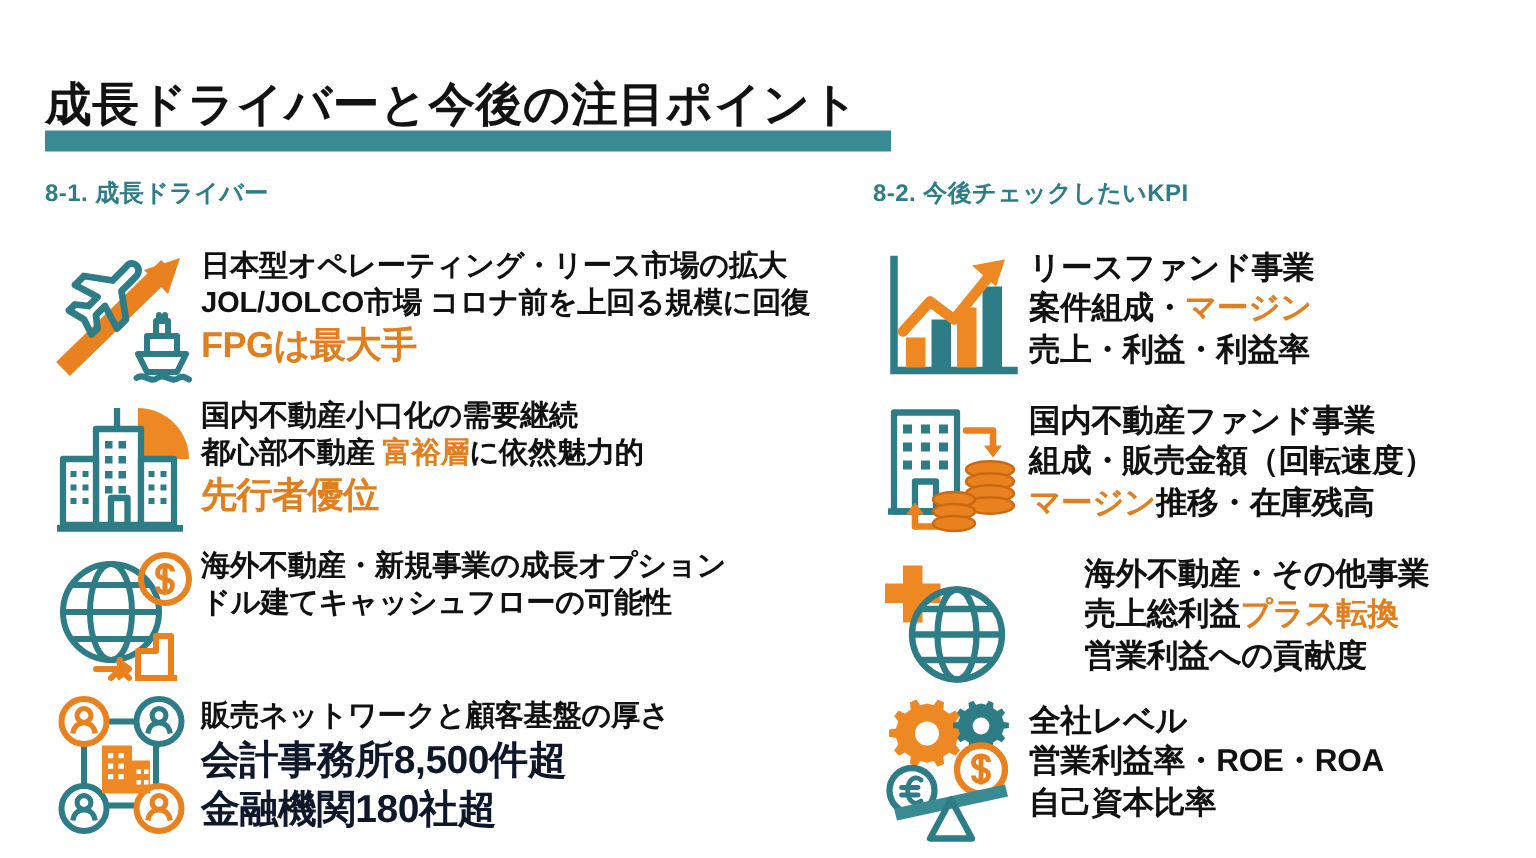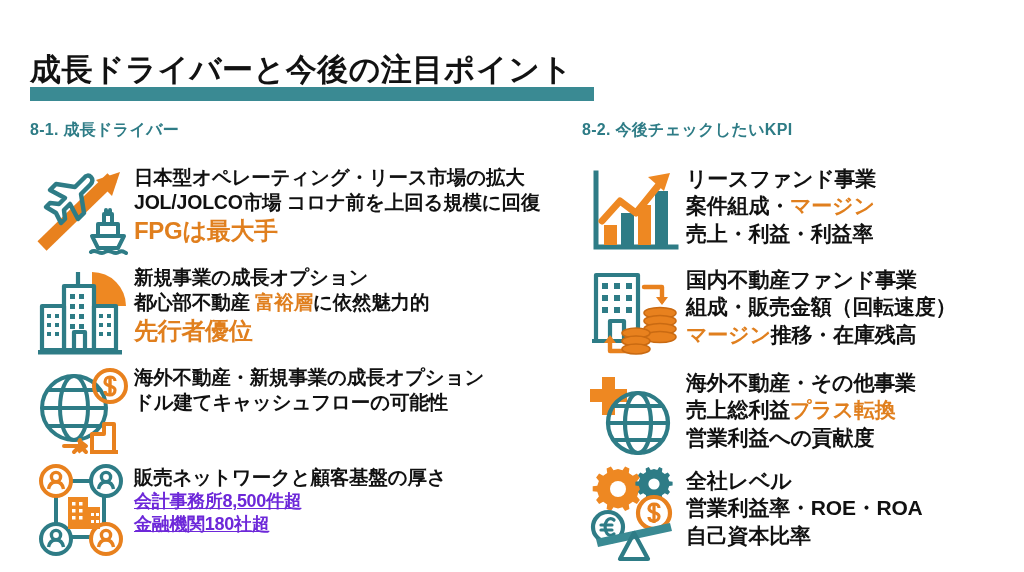--- a/index.html
+++ b/index.html
@@ -42,35 +42,35 @@
   }
   .item-icon svg { display: block; }
   .item-text { flex: 1 1 auto; padding-top: 2px; }
 
   .line {
     font-size: 19.5px; font-weight: 700; color: #111111;
     line-height: 1.32; white-space: nowrap; letter-spacing: -0.2px;
   }
   .line .accent { color: #E07F1E; }
   .line.big {
-    font-size: 18px; line-height: 1.26; color: #6d28d9; letter-spacing: -0.3px; text-decoration: underline;
+    font-size: 26px; line-height: 1.26; color: #0f172a; letter-spacing: -0.3px;
   }
   .line.mid {
     font-size: 24px; line-height: 1.26; color: #E07F1E; letter-spacing: -0.3px;
   }
 
   
   .row-l1 { margin-bottom: 4px; }
   .row-l2 { margin-bottom: 4px; }
   .row-l3 { margin-bottom: 4px; }
   .row-l4 { margin-bottom: 0px; }
 
   .row-r1 { margin-bottom: 6px; }
   .row-r2 { margin-bottom: 6px; font-family: Liberation Serif, serif; }
-  .row-r3 { margin-bottom: 2px; }
+  .row-r3 { margin-bottom: 2px; gap: 37px; }
   .row-r4 { margin-bottom: 0px; }
 
   .r-text .line { font-size: 21px; }
 </style>
 </head>
 <body>
 
 <div class="slide">
 
   <div class="title-wrap">
@@ -137,21 +137,21 @@
                 <rect x="73" y="48" width="4" height="4"></rect>
               <rect x="65" y="57" width="4" height="4"></rect>
                 <rect x="73" y="57" width="4" height="4"></rect>
               <rect x="65" y="66" width="4" height="4"></rect>
                 <rect x="73" y="66" width="4" height="4"></rect>
             </g>
             <rect x="4" y="84" width="84" height="4.5" fill="#2E7C86"></rect>
           </svg>
         </div>
         <div class="item-text">
-          <div class="line">新規事業の成長オプション</div>
+          <div class="line">国内不動産小口化の需要継続</div>
           <div class="line"><span>都心部不動産 </span><span class="accent">富裕層</span><span>に依然魅力的</span></div>
           <div class="line mid">先行者優位</div>
         </div>
       </div>
 
       <div class="item row-l3">
         <div class="item-icon">
           <svg width="96" height="90" viewBox="0 0 96 90">
             <g stroke="#2E7C86" stroke-width="4" fill="none">
               <circle cx="40" cy="42" r="32"></circle>

